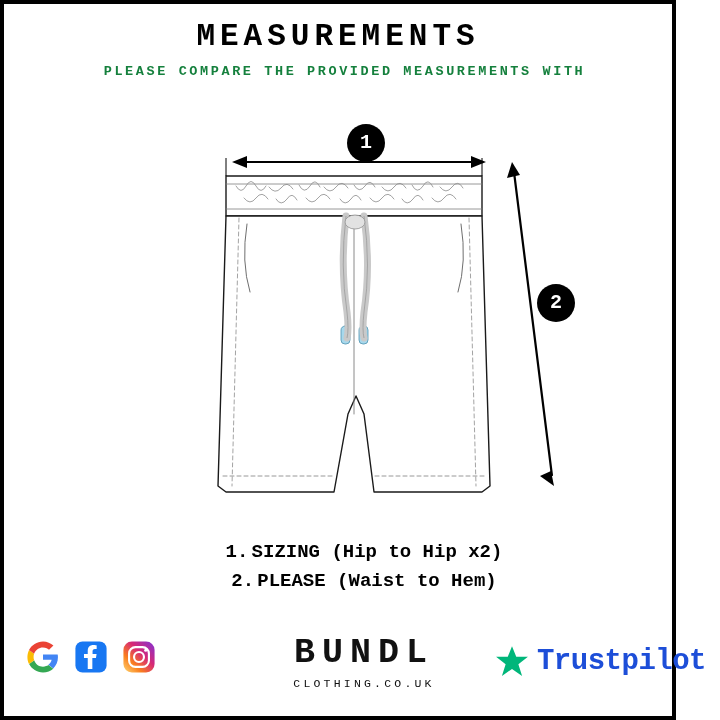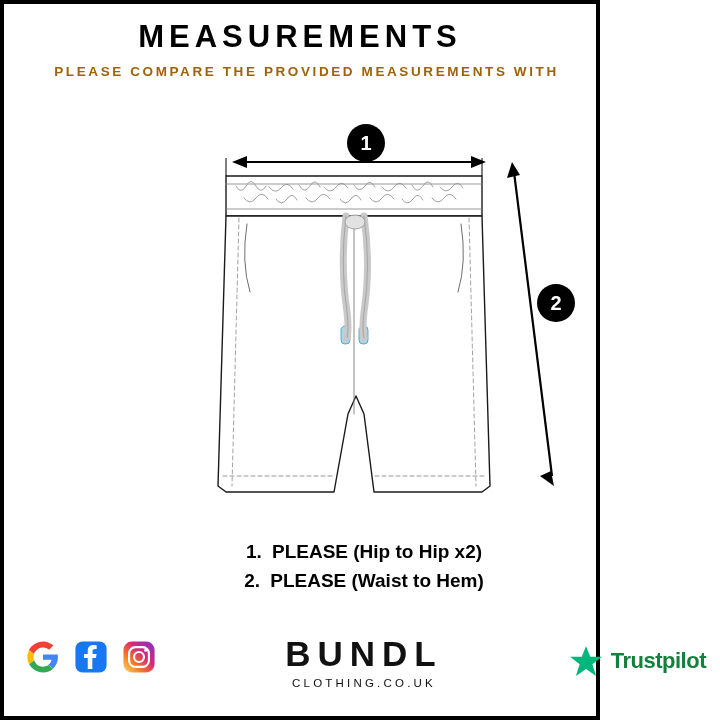--- a/index.html
+++ b/index.html
@@ -9,25 +9,26 @@
   }
   body {
     width: 720px;
     height: 720px;
     font-family: "Liberation Sans", sans-serif;
     color: #111111;
     overflow: hidden;
   }
   .frame {
     position: relative;
-    width: 600px;
+    width: 676px;
     height: 720px;
     box-sizing: border-box;
     border: 4px solid #000000;
     background: #ffffff;
+    font-family: Liberation Mono, monospace;
   }
 
   
   .header {
     position: absolute;
     top: 16px;
     left: 0;
     width: 100%;
     text-align: center;
   }
@@ -38,21 +39,21 @@
     color: #000000;
     line-height: 1.1;
     margin: 0;
   }
   .subtitle {
     margin-top: 8px;
     font-size: 13.5px;
     font-weight: bold;
     letter-spacing: 2.6px;
     line-height: 1.55;
-    color: #a16207;
+    color: #15803d;
     padding-left: 13px;
   }
 
   
   .diagram {
     position: absolute;
     top: 110px;
     left: 0;
     width: 720px;
     height: 410px;
@@ -144,24 +145,24 @@
 
   .trustpilot {
     position: absolute;
     right: 18px;
     top: 30px;
     display: flex;
     align-items: center;
     gap: 8px;
   }
   .tp-label {
-    font-size: 22px;
+    font-size: 29px;
     font-weight: bold;
     letter-spacing: -0.5px;
-    color: #15803d;
+    color: #1d4ed8;
   }
 </style>
 </head>
 <body>
 
 <div class="frame">
 
   <div class="header">
     <div class="title">MEASUREMENTS</div>
     <div class="subtitle">
@@ -251,21 +252,21 @@
       <polygon points="508,48 503,64 516,61" fill="#000000"></polygon>
       <polygon points="550,372 536,362 547,357" fill="#000000"></polygon>
     </svg>
 
     <div class="badge" id="badge-1">1</div>
     <div class="badge" id="badge-2">2</div>
   </div>
 
   <div class="legend">
     <div class="legend-row">
-      <span class="legend-num">1.</span><span>PLEASE (Hip to Hip x2)</span>
+      <span class="legend-num">1.</span><span>SIZING (Hip to Hip x2)</span>
     </div>
     <div class="legend-row">
       <span class="legend-num">2.</span><span>PLEASE (Waist to Hem)</span>
     </div>
   </div>
 
   <div class="footer">
 
     <div class="social">
 

